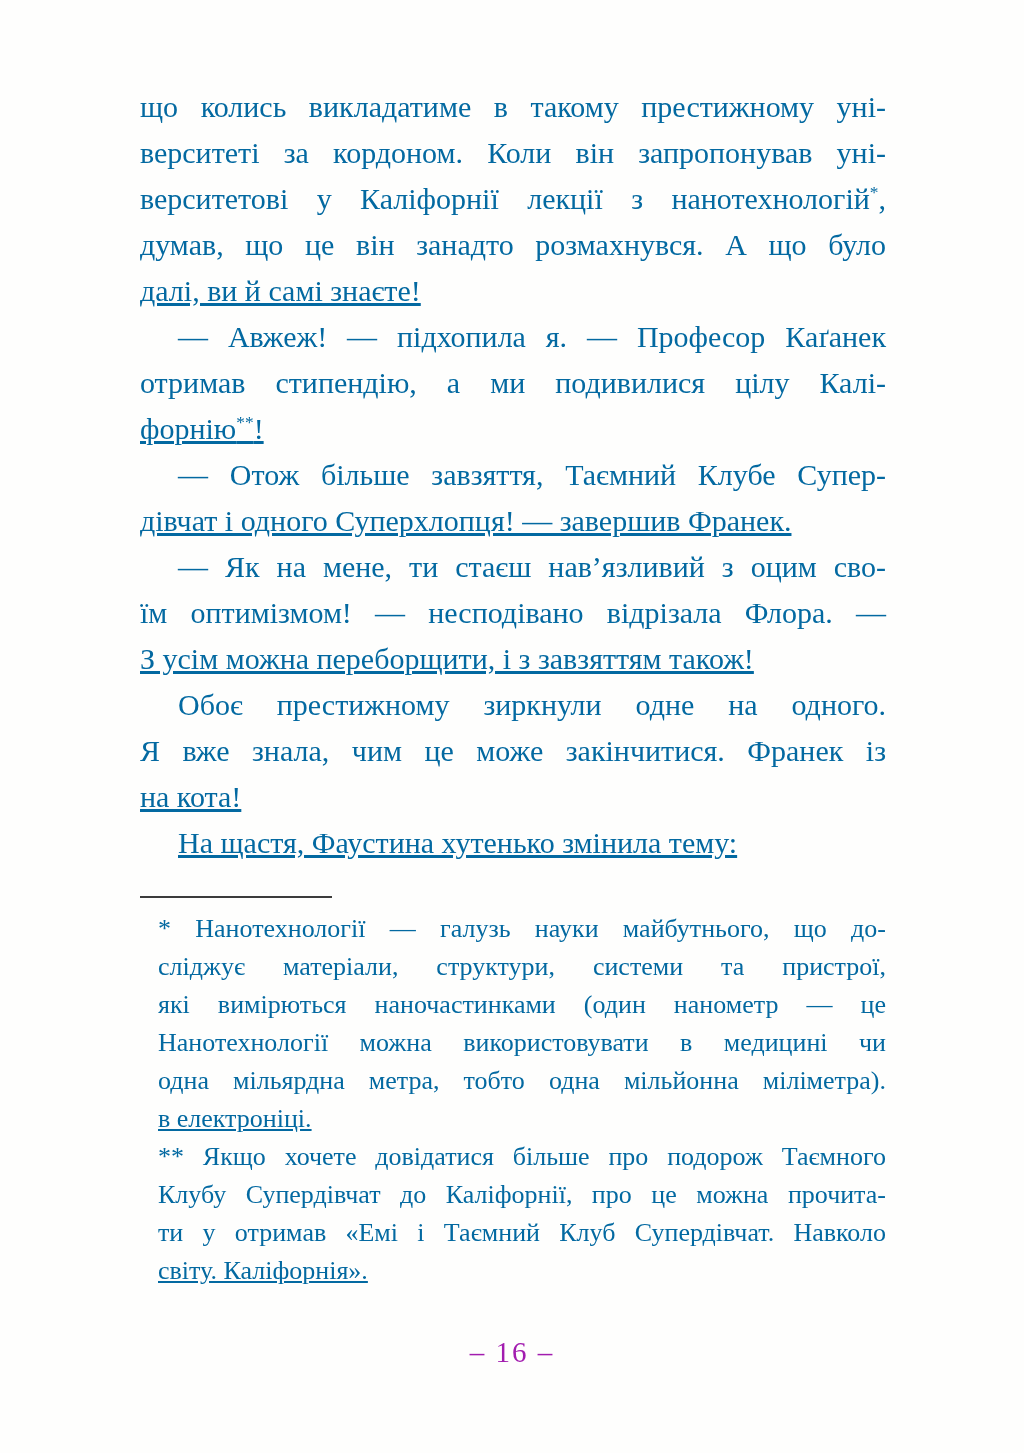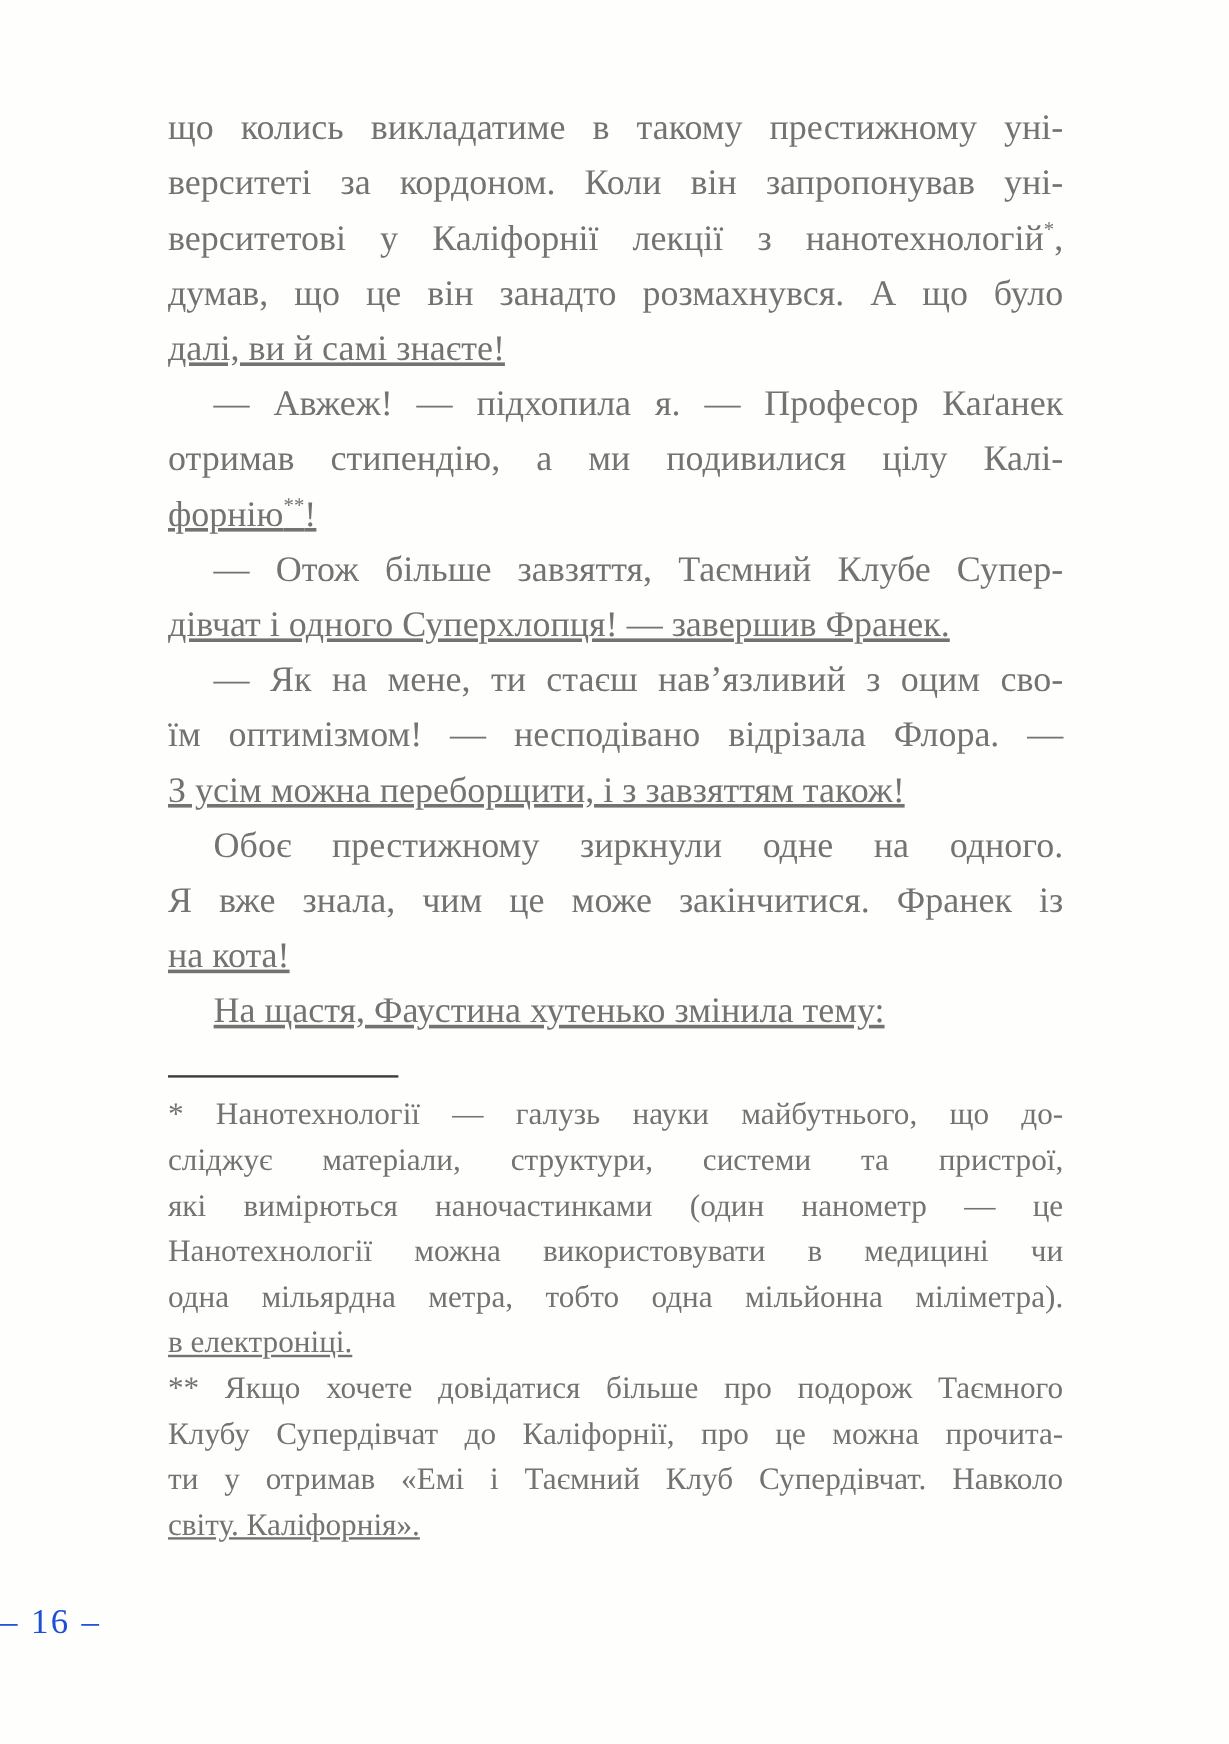--- a/index.html
+++ b/index.html
@@ -21,49 +21,49 @@
     left: 140px;
     top: 84px;
     width: 746px;
   }
   .para { margin: 0; }
   .line {
     font-size: 30px;
     line-height: 46px;
     text-align: justify;
     text-align-last: justify;
-    color: #737373;
+    color: #0369a1;
   }
   .line.final { text-align-last: left; text-decoration: underline; }
   .line.first { padding-left: 38px; }
   sup {
     font-size: 58%;
     line-height: 0;
     vertical-align: super;
   }
   .fn-separator {
     margin-top: 30px;
     width: 192px;
     height: 0;
     border-top: 2px solid #3c3c3c;
   }
-  .footnotes { margin-top: 12px; }
+  .footnotes { margin-top: 12px; margin-left: 18px; }
   .footnotes .line {
     font-size: 26px;
     line-height: 38px;
   }
   .page-number {
     position: absolute;
     left: 0;
     top: 1336px;
     width: 1024px;
-    text-align: left;
+    text-align: center;
     font-size: 29px;
     letter-spacing: 2px;
-    color: #1d4ed8;
+    color: #a21caf;
   }
 </style>
 </head>
 <body>
 
 <div class="page">
   <div class="text-col">
     <div>
         <div class="para">
           <div class="line">що колись викладатиме в такому престижному уні-</div>

